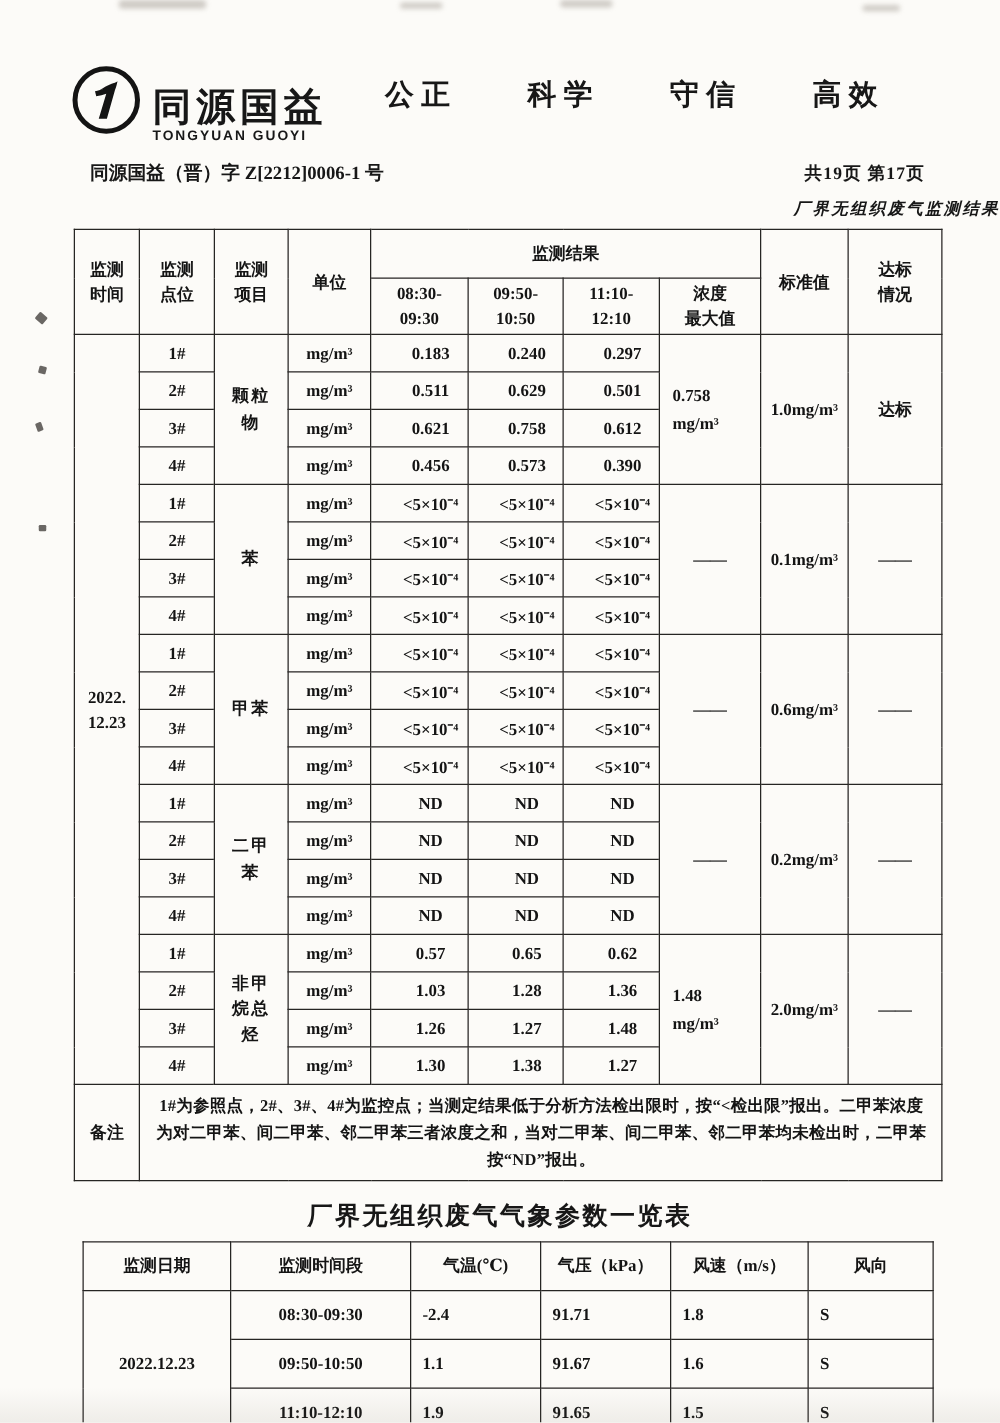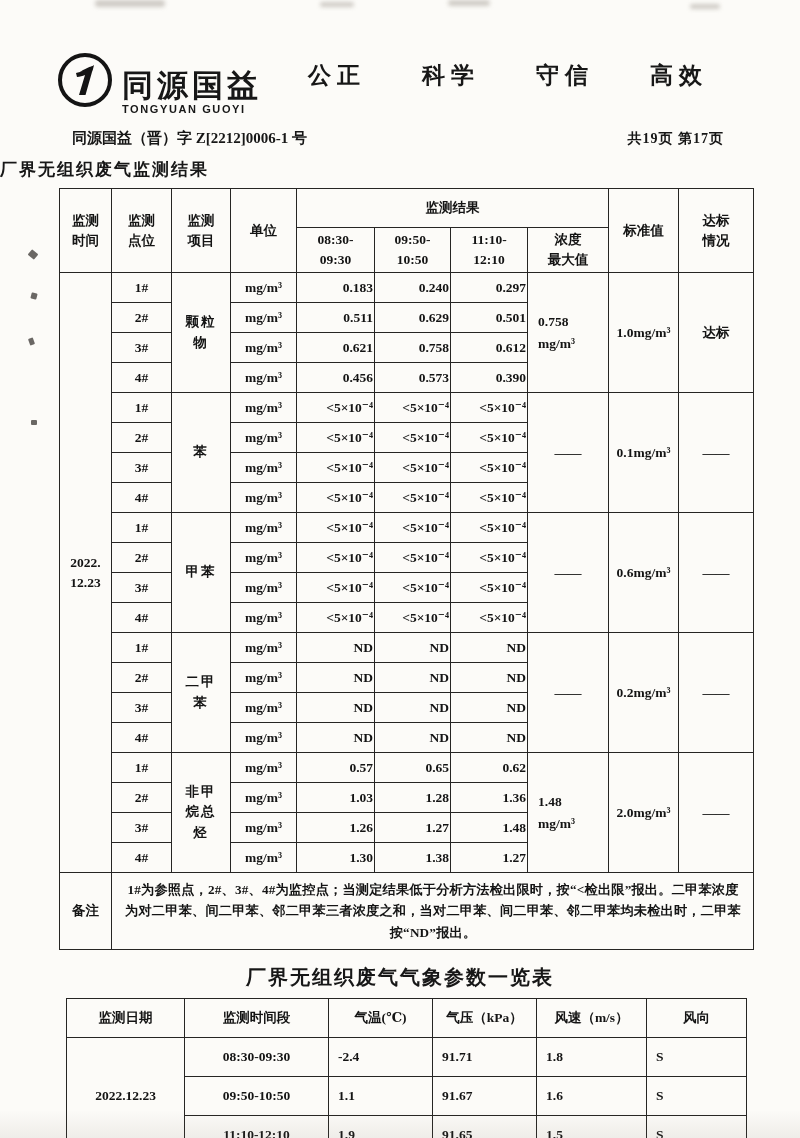--- a/index.html
+++ b/index.html
@@ -12,38 +12,38 @@
   .hdr{display:flex;align-items:center;padding:44px 0 0 58px;}
   .logo{position:relative;width:46px;height:46px;border:4px solid #141414;border-radius:50%;
     display:flex;align-items:center;justify-content:center;flex:0 0 auto;background:#fcfbf8;}
   .logo svg{display:block;}
   .brandtxt{margin-left:10px;margin-top:26px;}
   .brand-cn{font-size:31px;font-weight:900;letter-spacing:4px;line-height:1;white-space:nowrap;}
   .brand-en{font-size:11px;font-weight:700;letter-spacing:1.6px;margin-top:2px;font-family:"Liberation Sans",sans-serif;}
   .slogans{display:flex;gap:56px;margin-left:46px;margin-top:-8px;font-size:23px;font-weight:900;letter-spacing:6px;white-space:nowrap;}
 
   .docline{display:flex;justify-content:space-between;align-items:baseline;
-    padding:14px 76px 0 72px;font-size:15px;font-weight:600;}
+    padding:14px 60px 0 72px;font-size:15px;font-weight:600;}
   .pageinfo{font-size:14px;letter-spacing:1px;}
 
-  .t-title{margin:10px 0 7px 0;text-align:left;font-size:17px;font-weight:700;letter-spacing:2px;}
+  .t-title{margin:10px 0 7px 0;text-align:right;font-size:13px;font-weight:700;letter-spacing:2px;font-style:italic;}
   .t-title2{margin:14px 0 7px 0;text-align:center;font-size:20px;font-weight:700;letter-spacing:2px;}
 
   
   table{border-collapse:collapse;table-layout:fixed;background:transparent;}
   #table1{margin-left:59px;width:694px;}
   #table2{margin-left:66px;width:680px;}
   th,td{border:1.6px solid #262523;font-weight:600;font-size:13.5px;color:#141414;overflow:hidden;}
   th{font-weight:700;text-align:center;}
   #table1 thead tr:nth-child(1) th{height:36px;}
   #table1 thead tr:nth-child(2) th{height:42px;}
   #table1 tbody td{height:27px;}
   .pre{white-space:pre-line;line-height:1.45;}
   .c-center{text-align:center;}
-  .c-left{text-align:right;padding-left:19px;}
+  .c-left{text-align:center;padding-left:19px;font-family:Liberation Serif, serif;}
   .c-maxleft{text-align:left;padding-left:10px;line-height:1.6;}
   .proj{letter-spacing:2px;line-height:1.5;}
   .note-label{text-align:center;font-weight:700;}
   .note-text{text-align:center;padding:5px 9px 5px 10px;font-size:13.2px;line-height:1.62;font-weight:600;letter-spacing:0.2px;}
   #table1 .notes-row td{height:66px;}
   #table2 th{height:36px;}
   #table2 td{height:36px;}
   .c-left2{text-align:left;padding-left:9px;}
 
   

